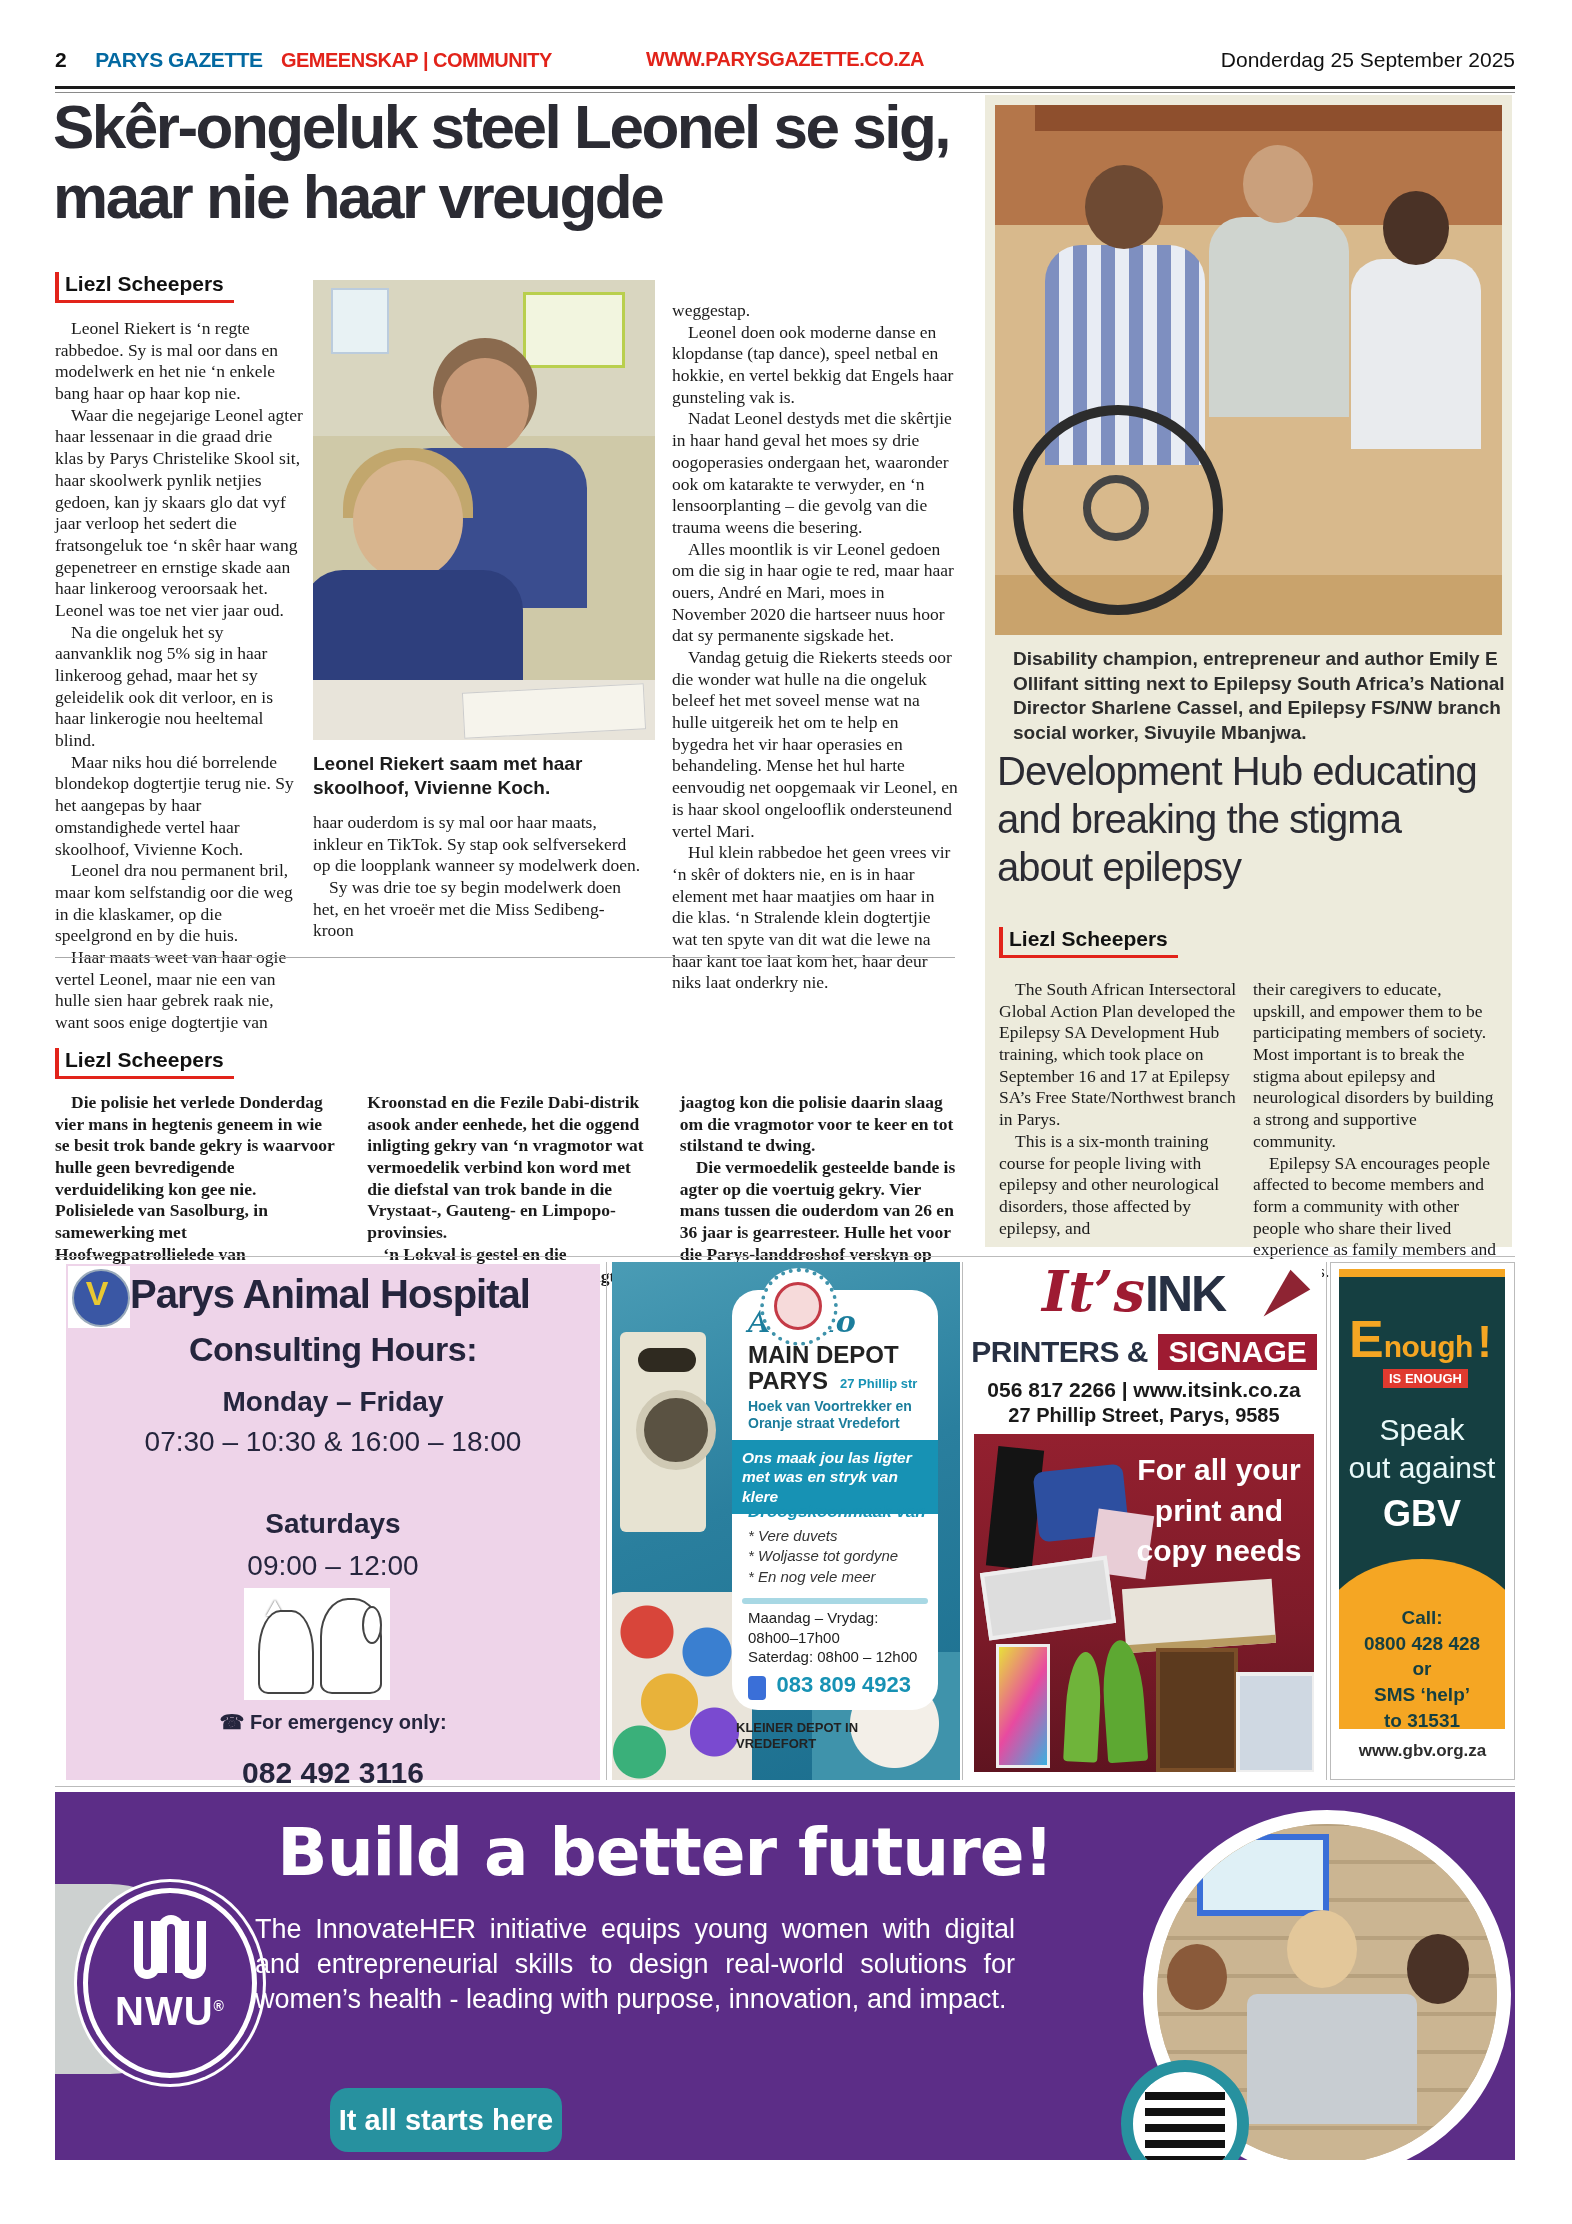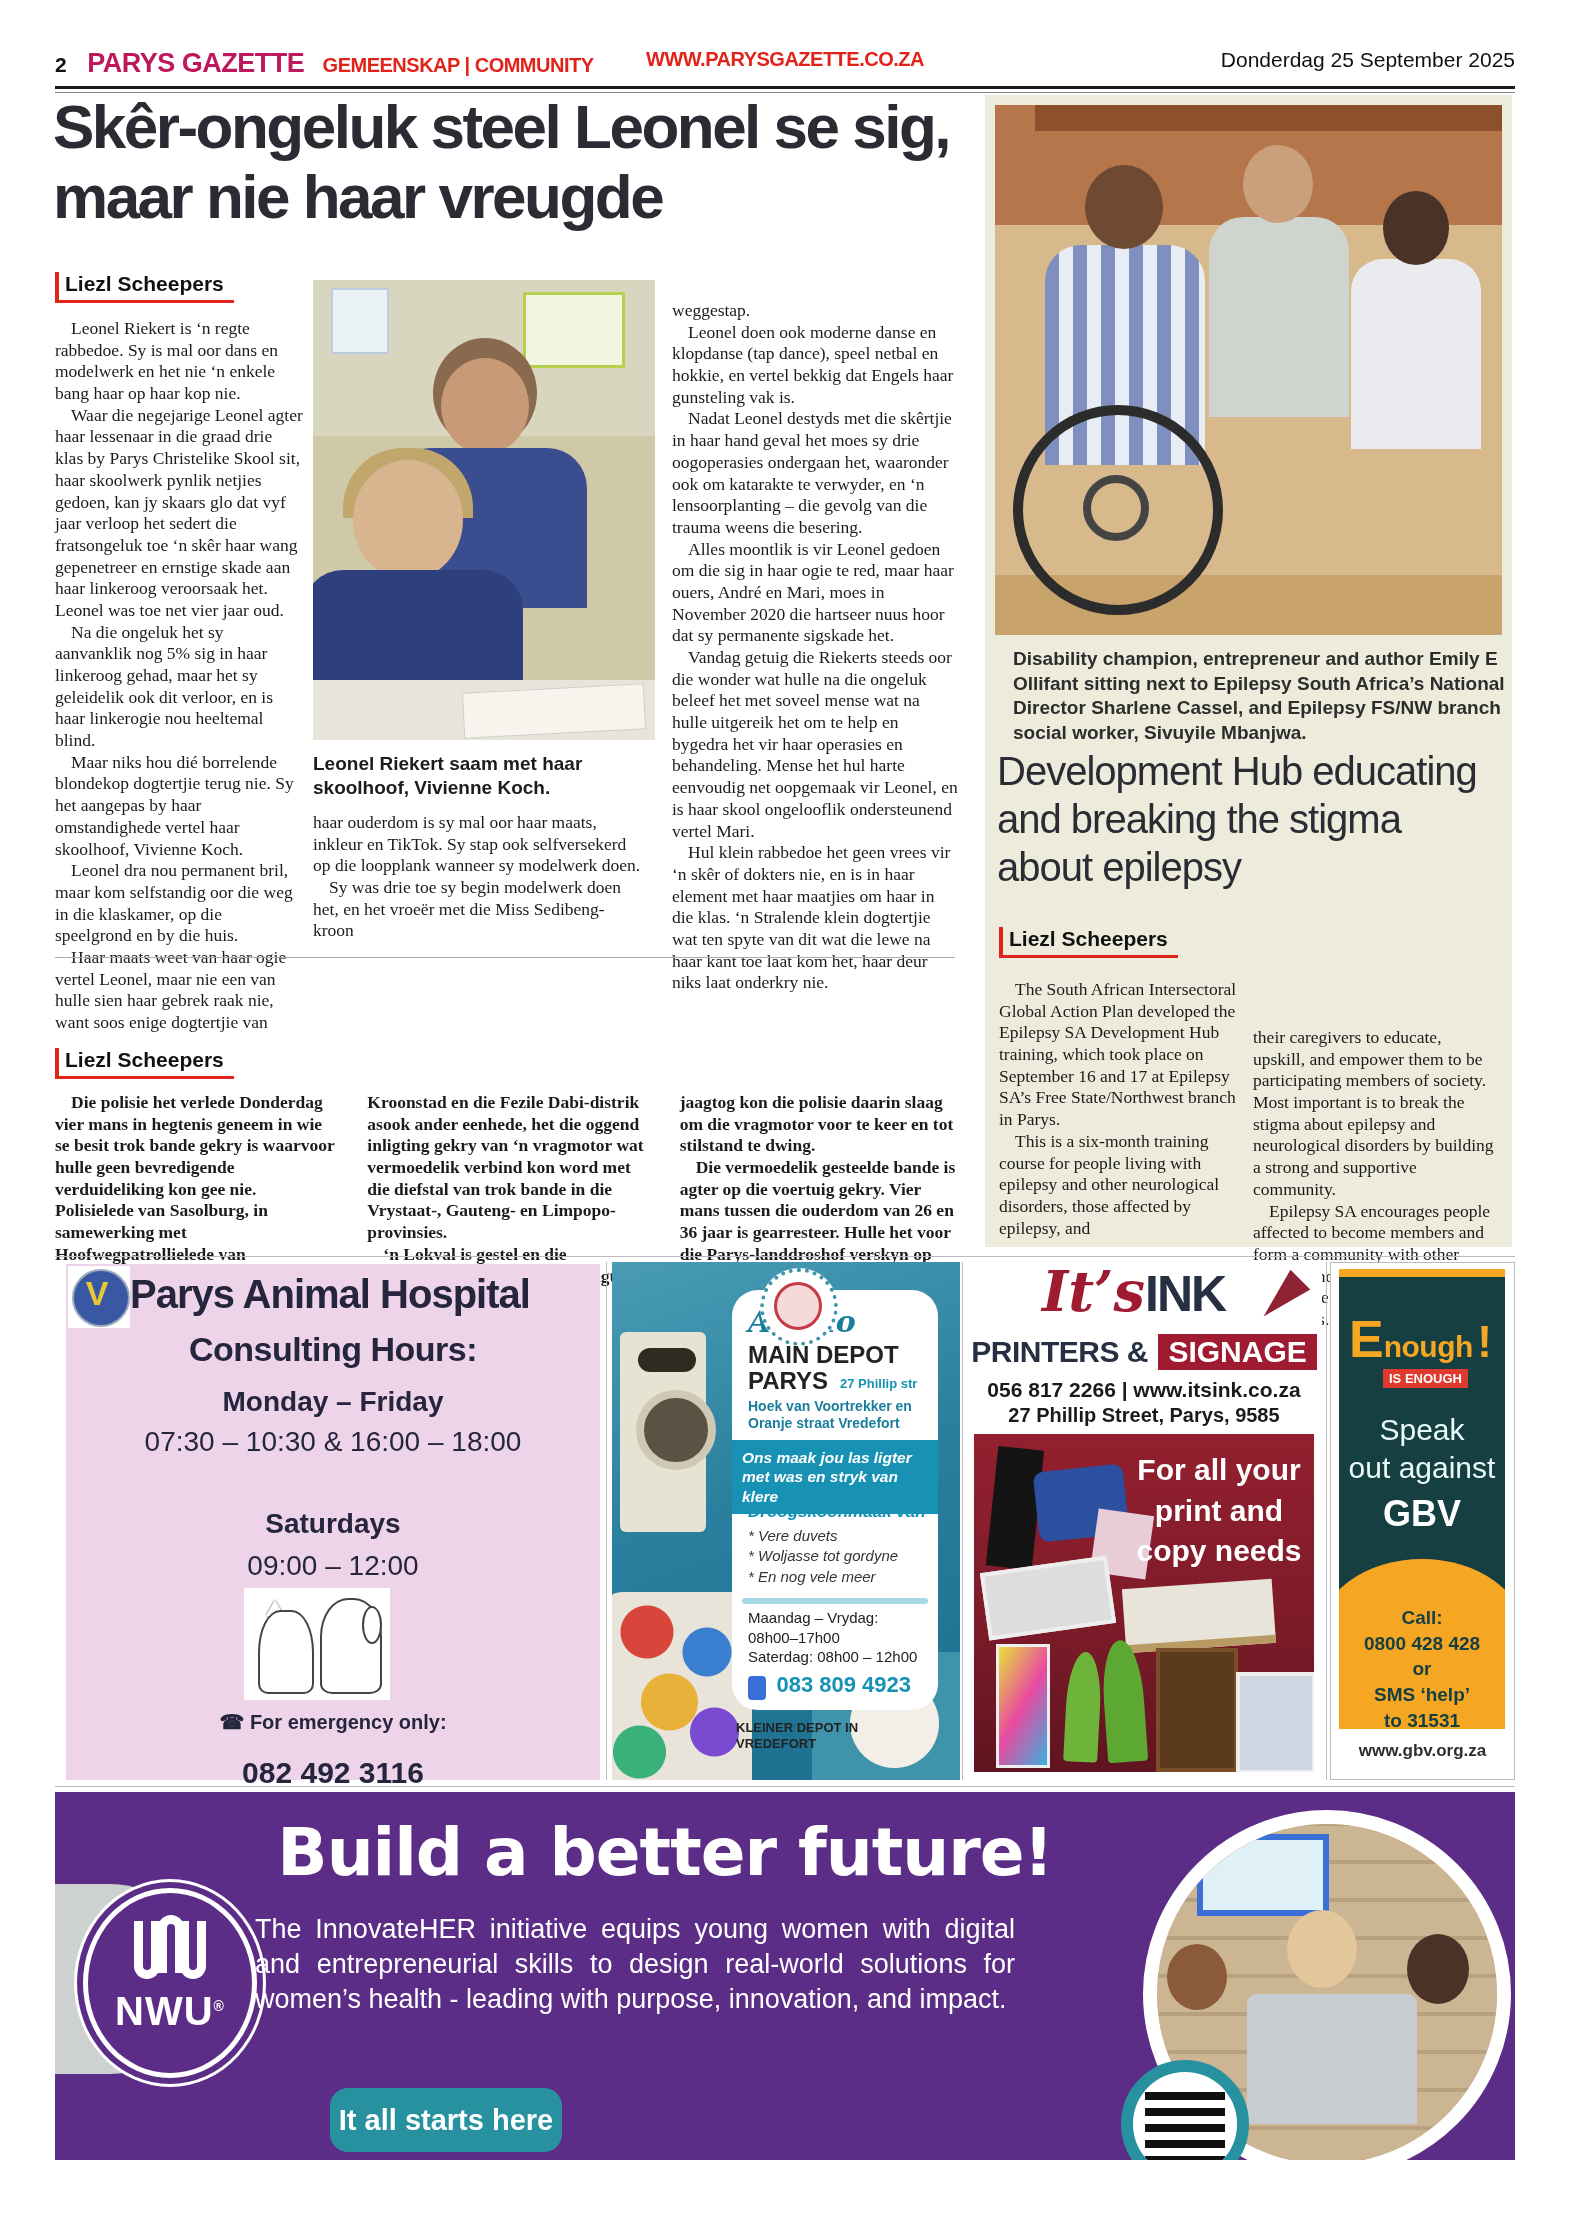--- a/index.html
+++ b/index.html
@@ -2,21 +2,21 @@
 <html><head>
 <meta charset="utf-8">
 <style>
   html,body{margin:0;padding:0;background:#ffffff;}
   .page{position:relative;width:1572px;height:2224px;background:#fff;overflow:hidden;
         font-family:"Liberation Sans",sans-serif;}
 
   
   .masthead{position:absolute;left:55px;top:48px;width:1460px;height:34px;font-weight:700;}
   .mh-page{font-size:21px;color:#111;}
-  .mh-paper{font-size:27px;color:#be185d;margin-left:16px;letter-spacing:-0.5px;}
+  .mh-paper{font-size:21px;color:#0369a1;margin-left:24px;letter-spacing:-0.5px;}
   .mh-section{font-size:20px;color:#e2231a;margin-left:14px;letter-spacing:-0.5px;}
   .mh-url{position:absolute;left:50%;transform:translateX(-50%);top:0;font-size:20px;color:#e2231a;letter-spacing:-0.5px;}
   .mh-date{position:absolute;right:0;top:0;font-size:21px;color:#111;font-weight:400;}
   .rule-thick{position:absolute;left:55px;top:86px;width:1460px;height:3px;background:#1a1a1a;}
   .rule-thin{position:absolute;left:55px;top:92px;width:1460px;height:1px;background:#8a8a8a;}
 
   
   .a1-headline{position:absolute;left:53px;top:92px;width:910px;
     font-size:62px;line-height:70px;font-weight:800;letter-spacing:-2.5px;color:#2b2b33;}
   .byline{display:inline-block;font-size:21px;font-weight:700;color:#111;
@@ -274,21 +274,21 @@
     <div class="sb-caption">Disability champion, entrepreneur and author Emily E Ollifant sitting next to Epilepsy South Africa’s National Director Sharlene Cassel, and Epilepsy FS/NW branch social worker, Sivuyile Mbanjwa.</div>
     <div class="sb-headline">Development Hub educating and breaking the stigma about epilepsy</div>
     <div class="sb-byline">
       <span class="byline">Liezl Scheepers</span>
     </div>
     <div class="bodycol sb-colA">
       <p>The South African Intersectoral Global Action Plan developed the Epilepsy SA Development Hub training, which took place on September 16 and 17 at Epilepsy SA’s Free State/Northwest branch in Parys.</p>
       <p>This is a six-month training course for people living with epilepsy and other neurological disorders, those affected by epilepsy, and</p>
     </div>
     <div class="bodycol sb-colB">
-      <p style="text-indent:0;margin-top:48px;">their caregivers to educate, upskill, and empower them to be participating members of society.  Most important is to break the stigma about epilepsy and neurological disorders by building a strong and supportive community.</p>
+      <p style="text-indent:0;">their caregivers to educate, upskill, and empower them to be participating members of society.  Most important is to break the stigma about epilepsy and neurological disorders by building a strong and supportive community.</p>
       <p>Epilepsy SA encourages people affected to become members and form a community with other people who share their lived experience as family members and caregivers.</p>
     </div>
   </div>
 
   <div class="a2-byline">
     <span class="byline">Liezl Scheepers</span>
   </div>
   <div class="a2-cols">
     <div class="bodycol">
       <p>Die polisie het verlede Donderdag vier mans in hegtenis geneem in wie se besit trok bande gekry is waarvoor hulle geen bevredigende verduideliking kon gee nie. Polisielede van Sasolburg, in samewerking met Hoofwegpatrollielede van</p>

